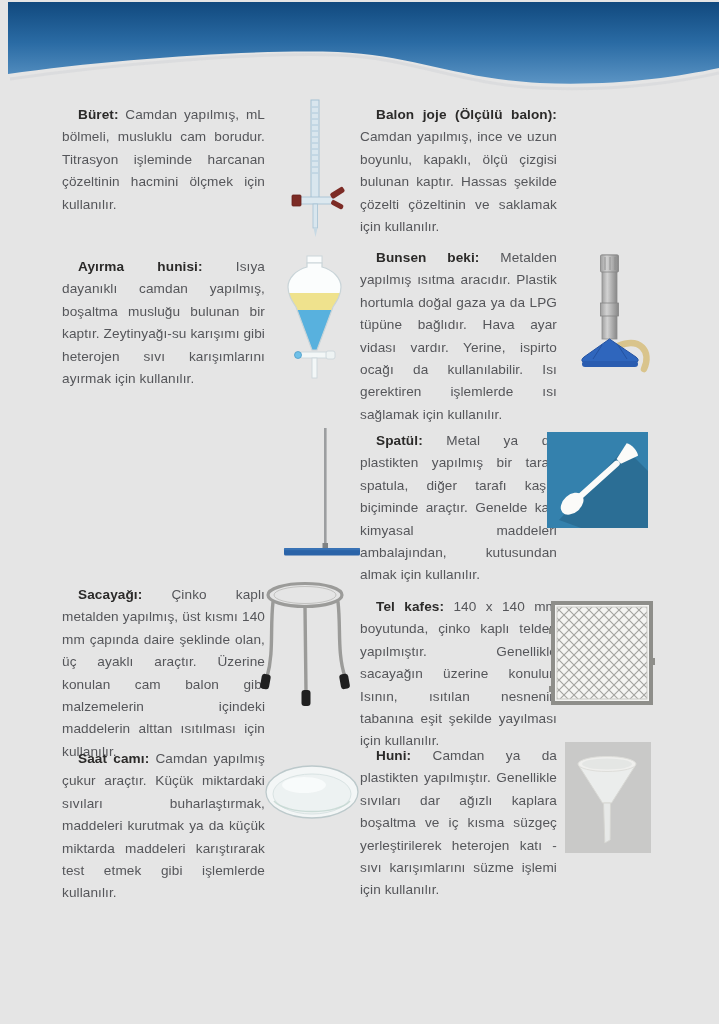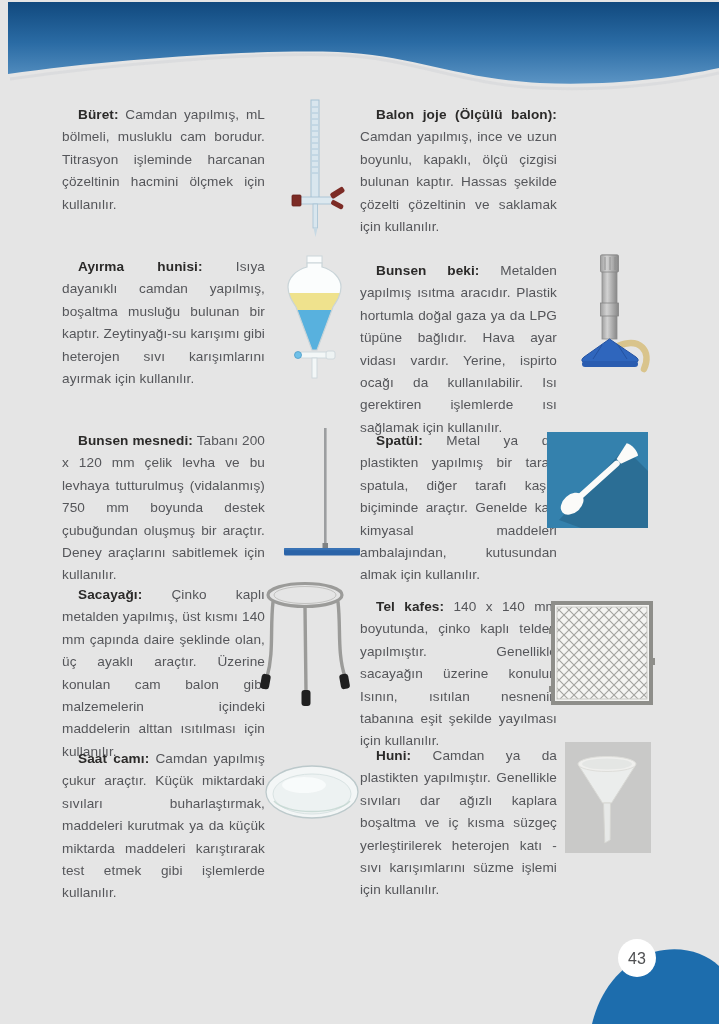--- a/index.html
+++ b/index.html
@@ -69,42 +69,41 @@
         <rect x="18" y="57" width="60" height="41" fill="#58b1de"></rect>
       </g>
       <path d="M 40,10 L 55,10 L 55,14 C 66,17 74,25 74,34 C 74,42 70,48 66,54 L 50,97 L 45,97 L 29,54 C 25,48 21,42 21,34 C 21,25 29,17 40,14 Z" fill="none" stroke="#c9d4d8" stroke-width="1.2"></path>
       <rect x="33" y="99" width="28" height="6" rx="2" fill="#f3f7f7" stroke="#ccd6da" stroke-width="0.9"></rect>
       <circle cx="31" cy="102" r="3.5" fill="#6fc0e8" stroke="#4d9cc8" stroke-width="0.8"></circle>
       <rect x="59" y="98" width="9" height="8" rx="2" fill="#eef3f3" stroke="#ccd6da" stroke-width="0.9"></rect>
       <rect x="45" y="105" width="5" height="20" fill="#f3f7f7" stroke="#ccd6da" stroke-width="0.9"></rect>
     </svg>
   </div>
 
-  <p class="entry-text col-r" style="top:260px;"><span class="term">Bunsen beki:</span> <span>Metalden yapılmış ısıtma aracıdır. Plastik hortumla doğal gaza ya da LPG tüpüne bağlıdır. Hava ayar vidası vardır. Yerine, ispirto ocağı da kullanılabilir. Isı gerektiren işlemlerde ısı sağlamak için kullanılır.</span></p>
+  <p class="entry-text col-r" style="top:247px;"><span class="term">Bunsen beki:</span> <span>Metalden yapılmış ısıtma aracıdır. Plastik hortumla doğal gaza ya da LPG tüpüne bağlıdır. Hava ayar vidası vardır. Yerine, ispirto ocağı da kullanılabilir. Isı gerektiren işlemlerde ısı sağlamak için kullanılır.</span></p>
   <div class="figure" style="left:560px;top:251px;width:100px;height:127px;">
     <svg viewBox="0 0 100 127">
       <defs>
         <linearGradient id="metalGrad" x1="0" y1="0" x2="1" y2="0">
           <stop offset="0" stop-color="#9f9f9f"></stop>
           <stop offset="0.35" stop-color="#d2d2d2"></stop>
           <stop offset="1" stop-color="#878787"></stop>
         </linearGradient>
       </defs>
       <path d="M 58,95 C 80,86 92,100 84,118" fill="none" stroke="#d9c48c" stroke-width="6.5" stroke-linecap="round"></path>
       <rect x="42" y="4" width="15" height="84" fill="url(#metalGrad)" stroke="#8f8f8f" stroke-width="0.8"></rect>
       <rect x="40.5" y="4" width="18" height="17" rx="1" fill="url(#metalGrad)" stroke="#858585" stroke-width="0.8"></rect>
       <path d="M45,6v13 M50,6v13 M55,6v13" stroke="#8a8a8a" stroke-width="0.8"></path>
       <rect x="40.5" y="52" width="18" height="13" fill="url(#metalGrad)" stroke="#858585" stroke-width="0.8"></rect>
       <path d="M 49.5,88 L 24,106 C 20,109 22,112 27,112 L 73,112 C 78,112 80,109 76,106 Z" fill="#2f66bd" stroke="#2552a0" stroke-width="1"></path>
       <rect x="22" y="110" width="56" height="6" rx="3" fill="#2a5cb0"></rect>
       <path d="M 42,94 L 33,108 M 58,94 L 67,108" stroke="#2552a0" stroke-width="1"></path>
     </svg>
   </div>
 
-  <p class="entry-text col-l" style="top:430px;"><span class="term">Bunsen mesnedi:</span> <span>Tabanı 200 x 120 mm çelik levha ve bu levhaya tutturulmuş (vidalanmış) 750 mm boyunda destek çubuğundan oluşmuş bir araçtır. Deney araçlarını sabitlemek için kullanılır.</span></p>
   <div class="figure" style="left:270px;top:428px;width:92px;height:130px;">
     <svg viewBox="0 0 92 130">
       <rect x="54" y="0" width="2.6" height="120" fill="#9c9ea0"></rect>
       <rect x="52.5" y="115" width="5.5" height="5" fill="#7f8284"></rect>
       <rect x="14" y="120" width="76" height="7.5" rx="1.5" fill="#2a63a8"></rect>
       <rect x="14" y="120" width="76" height="2.2" fill="#3c75b8" opacity="0.8"></rect>
     </svg>
   </div>
 
   <p class="entry-text col-r" style="top:430px;"><span class="term">Spatül:</span> <span>Metal ya da plastikten yapılmış bir tarafı spatula, diğer tarafı kaşık biçiminde araçtır. Genelde katı kimyasal maddeleri ambalajından, kutusundan almak için kullanılır.</span></p>
@@ -172,21 +171,14 @@
   <div class="figure" style="left:565px;top:742px;width:86px;height:111px;">
     <svg viewBox="0 0 86 111">
       <rect x="0" y="0" width="86" height="111" fill="#c9c9c8"></rect>
       <path d="M 14,24 L 37.5,61 L 46.5,61 L 70,24 Z" fill="#ebedec" stroke="#d9d9d5" stroke-width="1"></path>
       <path d="M 38.5,61 L 45.5,61 L 45.2,98 L 39.8,101 Z" fill="#e7e9e8" stroke="#d6d6d2" stroke-width="1"></path>
       <ellipse cx="42" cy="22" rx="29" ry="7.5" fill="#efefed" stroke="#dededa" stroke-width="1"></ellipse>
       <ellipse cx="42" cy="22" rx="25" ry="5.5" fill="#e4e6e4"></ellipse>
     </svg>
   </div>
 
-  <div class="footer-corner">
-    <svg viewBox="0 0 127 90">
-      <path d="M 0,90 C 8,56 30,28 62,18 C 88,11 112,18 127,32 L 127,90 Z" fill="#1d6dad"></path>
-      <circle cx="45" cy="24" r="19" fill="#ffffff"></circle>
-      <text x="45" y="30" text-anchor="middle" font-size="16" fill="#4f5052">43</text>
-    </svg>
-  </div>
 
 </div>
 
 </body></html>

